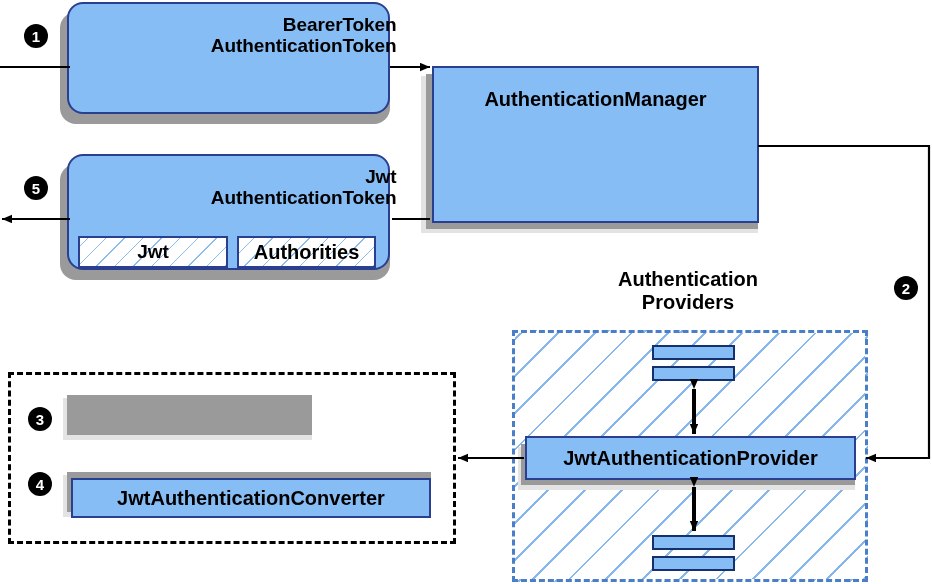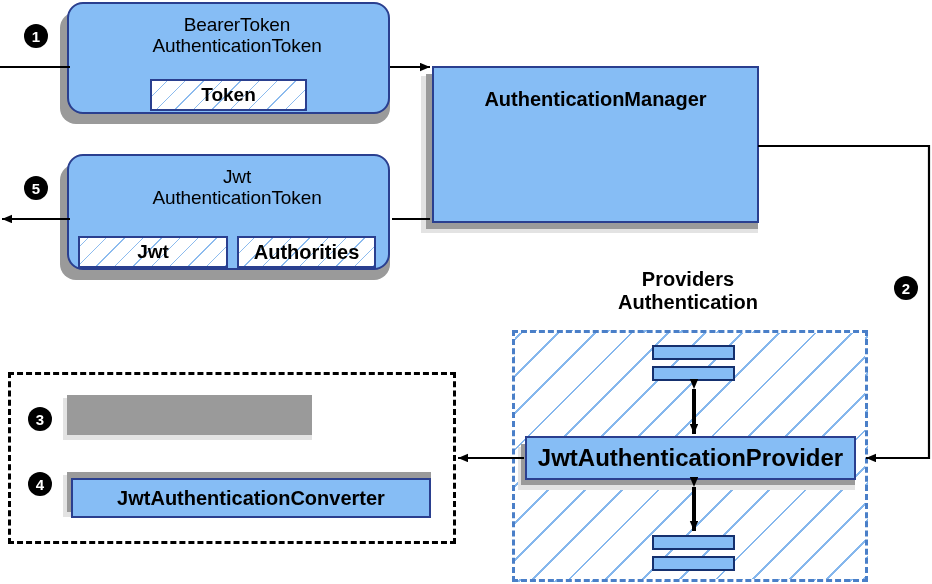--- a/index.html
+++ b/index.html
@@ -45,23 +45,23 @@
   }
 
   
   .card {
     border-radius: 16px;
     flex-direction: column;
     justify-content: flex-start;
   }
   .card-title {
     width: 100%;
-    text-align: center;
+    text-align: right;
     font-size: 19px;
-    font-weight: normal;
+    font-weight: bold;
     letter-spacing: -0.1px;
     margin-left: 17px;
   }
   .card-shadow { border-radius: 16px; }
 
   
   .hatch {
     position: absolute;
     box-sizing: border-box;
     border: 2px solid #2a3f8f;
@@ -179,55 +179,52 @@
 
     <line x1="694" y1="389" x2="694" y2="434" stroke="#000" stroke-width="4" marker-end="url(#arrowEnd)" marker-start="url(#arrowStartL)"></line>
     <line x1="694" y1="487" x2="694" y2="531" stroke="#000" stroke-width="4" marker-end="url(#arrowEnd)" marker-start="url(#arrowStartL)"></line>
   </svg>
 
   <div class="shadow card-shadow" style="left:60px; top:12px; width:330px; height:112px;"></div>
   <div class="node card" style="left:67px; top:2px; width:323px; height:112px; padding-top:10px;">
     <div class="card-title">BearerToken</div>
     <div class="card-title">AuthenticationToken</div>
   </div>
-  <div class="hatch" style="left:150px; top:79px; width:157px; height:32px; font-size:19px;">
-    <span>Token</span>
-  </div>
 
   <div class="shadow card-shadow" style="left:60px; top:164px; width:330px; height:116px;"></div>
   <div class="node card" style="left:67px; top:154px; width:323px; height:116px; padding-top:10px;">
     <div class="card-title">Jwt</div>
     <div class="card-title">AuthenticationToken</div>
   </div>
   <div class="hatch" style="left:78px; top:236px; width:150px; height:32px; font-size:19px;">
     <span>Jwt</span>
   </div>
   <div class="hatch" style="left:237px; top:236px; width:139px; height:32px; font-size:20px;">
     <span>Authorities</span>
   </div>
 
   <div class="shadow2" style="left:421px; top:76px; width:337px; height:157px;"></div>
   <div class="shadow" style="left:426px; top:74px; width:332px; height:155px;"></div>
   <div class="node" style="left:432px; top:66px; width:327px; height:157px; flex-direction:column; justify-content:flex-start; padding-top:20px;">
     <div style="font-size:20px;">AuthenticationManager</div>
   </div>
 
   <div class="plain-label" style="left:552px; top:268px; width:272px; font-size:20px;">
+    <div>Authentication</div>
     <div>Providers</div>
-    <div>Authentication</div>
   </div>
 
   <div class="dashed-blue-hatch" style="left:512px; top:330px; width:356px; height:252px;"></div>
 
   <div class="stub" style="left:652px; top:345px; width:83px; height:15px;"></div>
   <div class="stub" style="left:652px; top:366px; width:83px; height:15px;"></div>
 
   <div class="shadow2" style="left:518px; top:447px; width:337px; height:43px;"></div>
   <div class="shadow" style="left:521px; top:444px; width:334px; height:41px;"></div>
-  <div class="node" style="left:525px; top:436px; width:331px; height:44px; font-size:24px;">
+  <div class="node" style="left:525px; top:436px; width:331px; height:44px; font-size:20px;">
     <span>JwtAuthenticationProvider</span>
   </div>
 
   <div class="stub" style="left:652px; top:535px; width:83px; height:15px;"></div>
   <div class="stub" style="left:652px; top:556px; width:83px; height:15px;"></div>
 
   <div class="dashed-black" style="left:8px; top:372px; width:448px; height:172px;"></div>
 
   <div class="shadow2" style="left:63px; top:398px; width:249px; height:42px;"></div>
   <div class="shadow" style="left:67px; top:395px; width:245px; height:40px;"></div>

